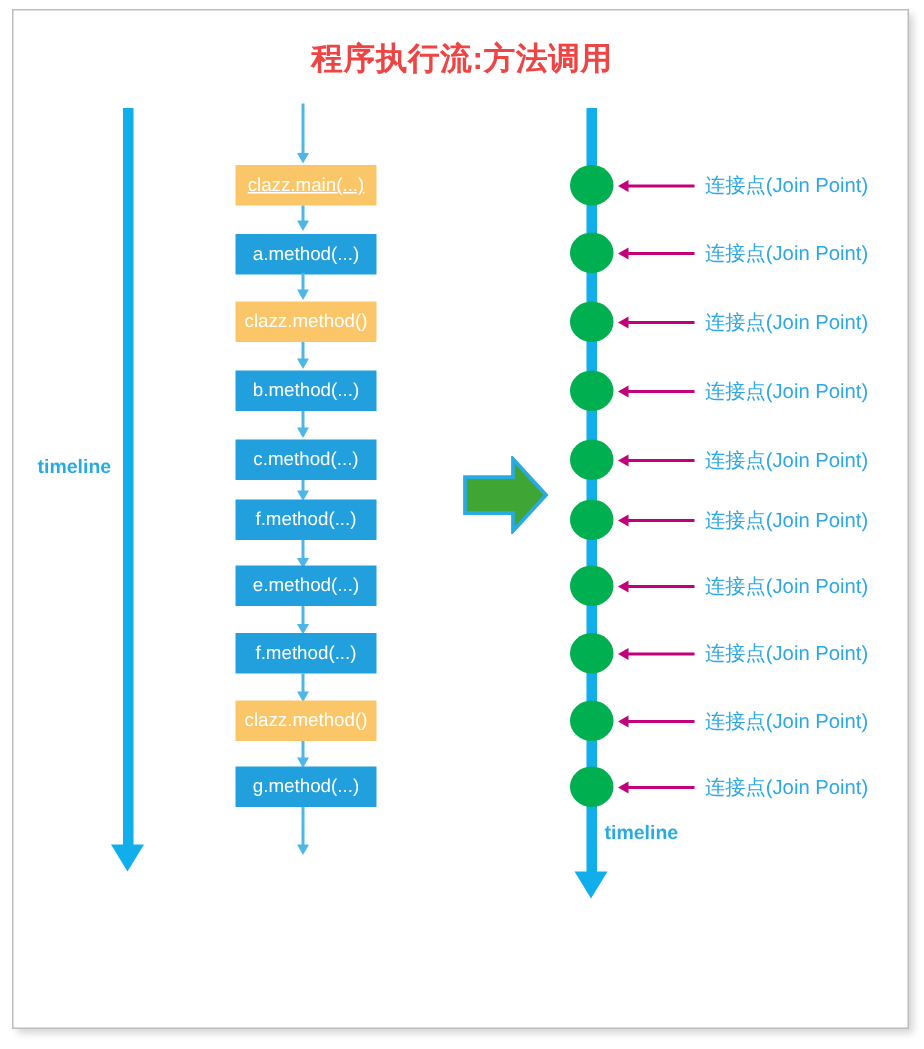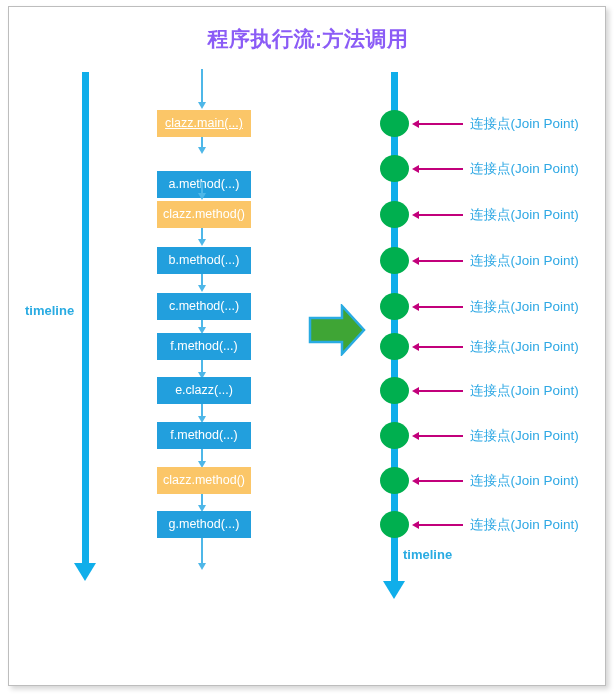--- a/index.html
+++ b/index.html
@@ -30,21 +30,21 @@
 
   
   #title {
     position: absolute;
     left: 0;
     top: 18px;
     width: 598px;
     text-align: center;
     font-size: 21px;
     font-weight: bold;
-    color: #8b5cf6;
+    color: #ef4444;
     letter-spacing: 0.5px;
     white-space: nowrap;
   }
 
   
   .tl-bar {
     position: absolute;
     width: 7px;
     background: #10AEEA;
   }
@@ -147,41 +147,41 @@
 
   <div>
 
     <div class="conn" style="top:62px; height:34px;"></div>
     <div class="conn-head" style="left:189px; top:95px;"></div>
 
     <div class="box orange" style="top:103px;text-decoration:underline;">clazz.main(...)</div>
     <div class="conn" style="top:130px; height:11px;"></div>
     <div class="conn-head" style="left:189px; top:140px;"></div>
 
-    <div class="box blue" style="top:164px;">a.method(...)</div>
+    <div class="box blue" style="top:149px;">a.method(...)</div>
     <div class="conn" style="top:175px; height:12px;"></div>
     <div class="conn-head" style="left:189px; top:186px;"></div>
 
     <div class="box orange" style="top:194px;">clazz.method()</div>
     <div class="conn" style="top:221px; height:12px;"></div>
     <div class="conn-head" style="left:189px; top:232px;"></div>
 
     <div class="box blue" style="top:240px;">b.method(...)</div>
     <div class="conn" style="top:267px; height:12px;"></div>
     <div class="conn-head" style="left:189px; top:278px;"></div>
 
     <div class="box blue" style="top:286px;">c.method(...)</div>
     <div class="conn" style="top:313px; height:8px;"></div>
     <div class="conn-head" style="left:189px; top:320px;"></div>
 
     <div class="box blue" style="top:326px;">f.method(...)</div>
     <div class="conn" style="top:353px; height:13px;"></div>
     <div class="conn-head" style="left:189px; top:365px;"></div>
 
-    <div class="box blue" style="top:370px;">e.clazz(...)</div>
+    <div class="box blue" style="top:370px;">e.method(...)</div>
     <div class="conn" style="top:397px; height:13px;"></div>
     <div class="conn-head" style="left:189px; top:409px;"></div>
 
     <div class="box blue" style="top:415px;">f.method(...)</div>
     <div class="conn" style="top:442px; height:13px;"></div>
     <div class="conn-head" style="left:189px; top:454px;"></div>
 
     <div class="box orange" style="top:460px;">clazz.method()</div>
     <div class="conn" style="top:487px; height:12px;"></div>
     <div class="conn-head" style="left:189px; top:498px;"></div>

